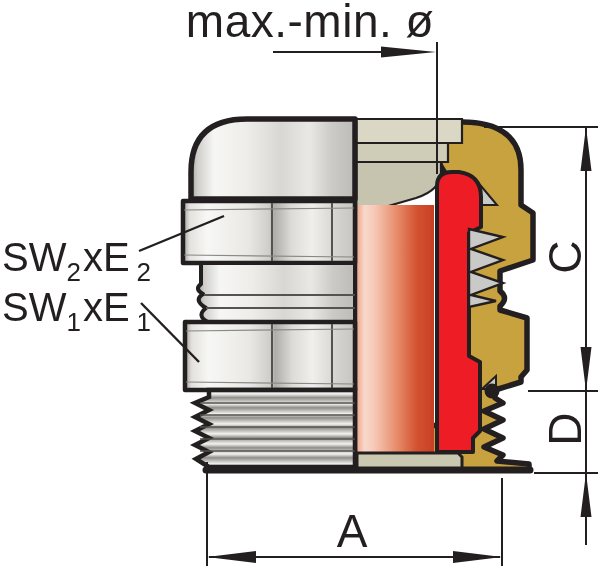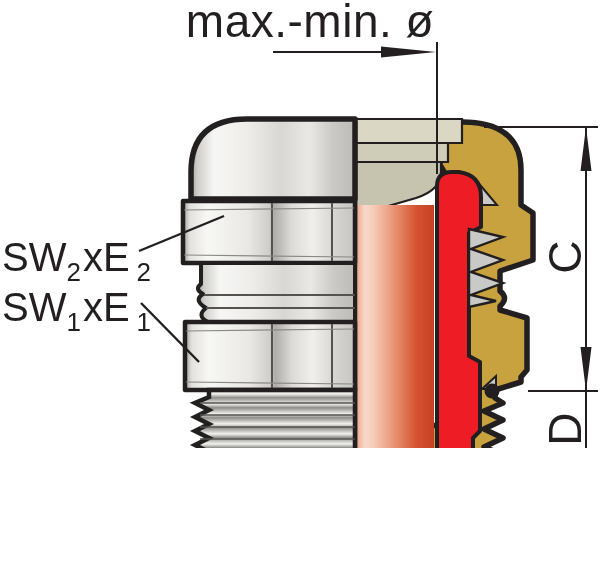--- a/index.html
+++ b/index.html
@@ -1,16 +1,16 @@
 <!DOCTYPE html>
 <html><head>
 <meta charset="utf-8">
 <style>
   html,body{margin:0;padding:0;background:#ffffff;}
-  #stage{width:600px;height:448px;position:relative;background:#ffffff;overflow:hidden;
+  #stage{width:600px;height:569px;position:relative;background:#ffffff;overflow:hidden;
          font-family:"Liberation Sans", sans-serif;}
   svg{display:block;}
   text{fill:#231f20;}
 </style>
 </head>
 <body>
 
 <div id="stage">
 <svg width="600" height="569" viewBox="0 0 600 569">
   <defs>

